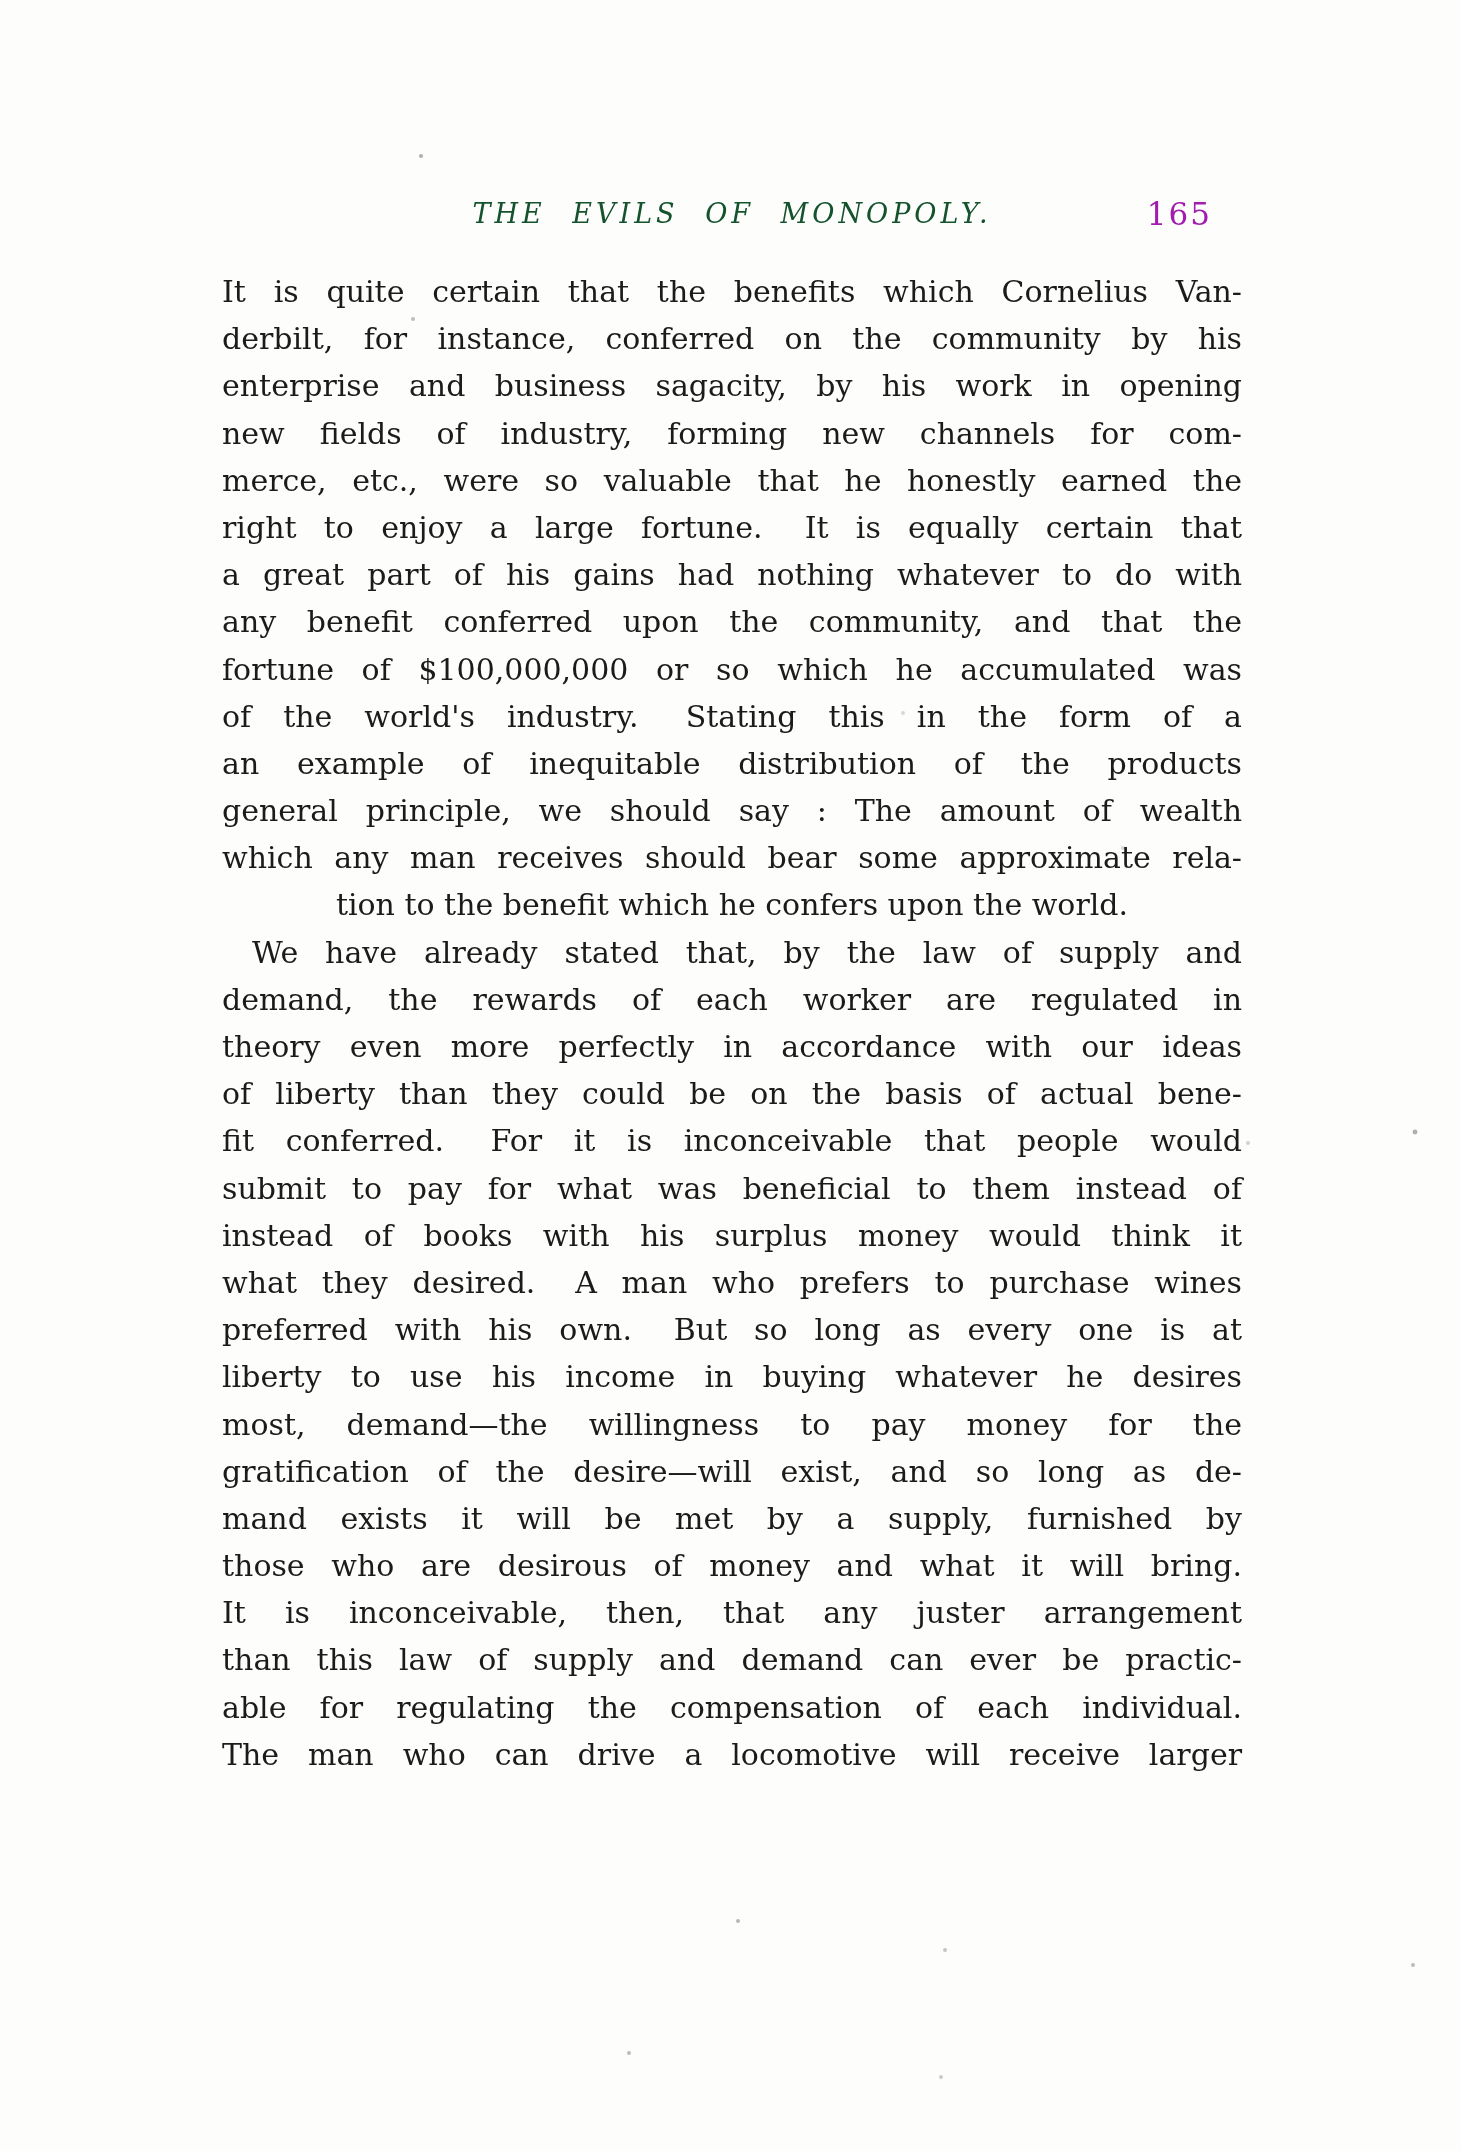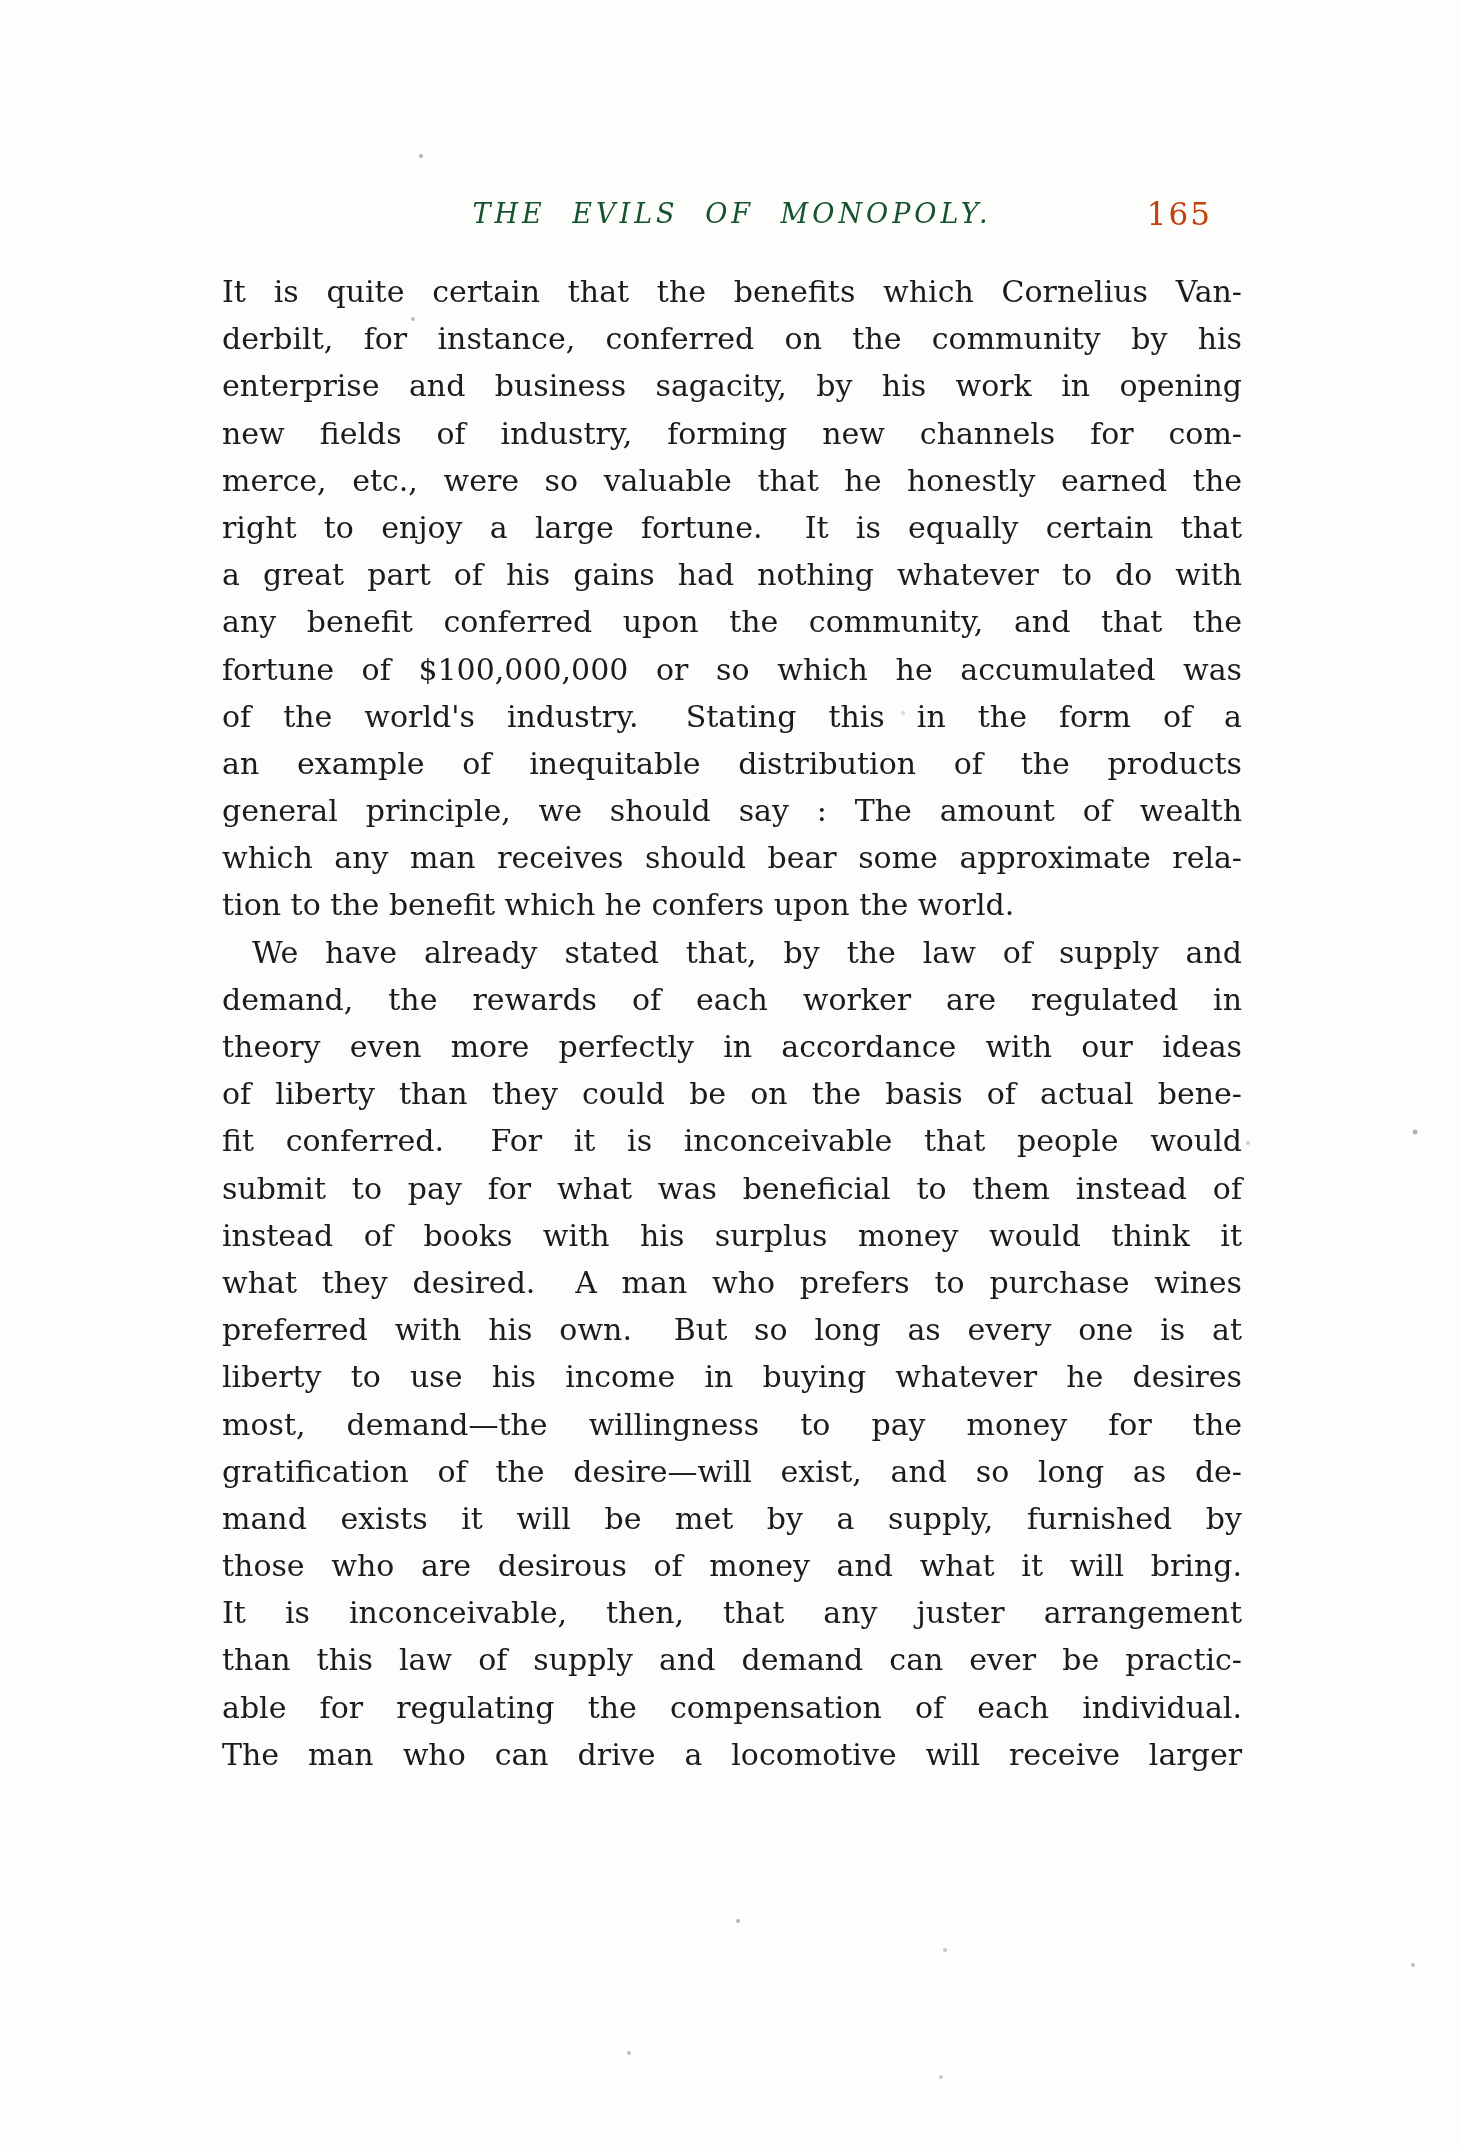--- a/index.html
+++ b/index.html
@@ -27,34 +27,34 @@
     font-size: 27px;
     letter-spacing: 4px;
     word-spacing: 14px;
     color: #14532d;
   }
   .page-number {
     position: absolute;
     right: 30px; top: -2px;
     font-size: 31px;
     letter-spacing: 2px;
-    color: #c2410c;
+    color: #a21caf;
   }
   .text-block {
     position: absolute;
     left: 222px;
     top: 268px;
     width: 1020px;
     font-size: 30px;
     line-height: 47.2px;
   }
   .paragraph { margin: 0; padding: 0; }
   .line {
     height: 47.2px;
-    text-align: left;
+    text-align: center;
     overflow: visible;
   }
   .line.j {
     text-align: justify;
     text-align-last: justify;
   }
   .line.indent { padding-left: 30px; }
   .it { }
   
   .specks {

